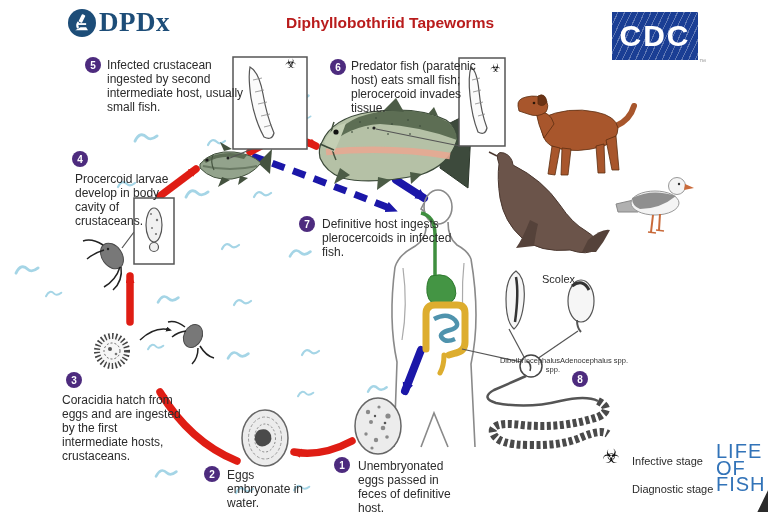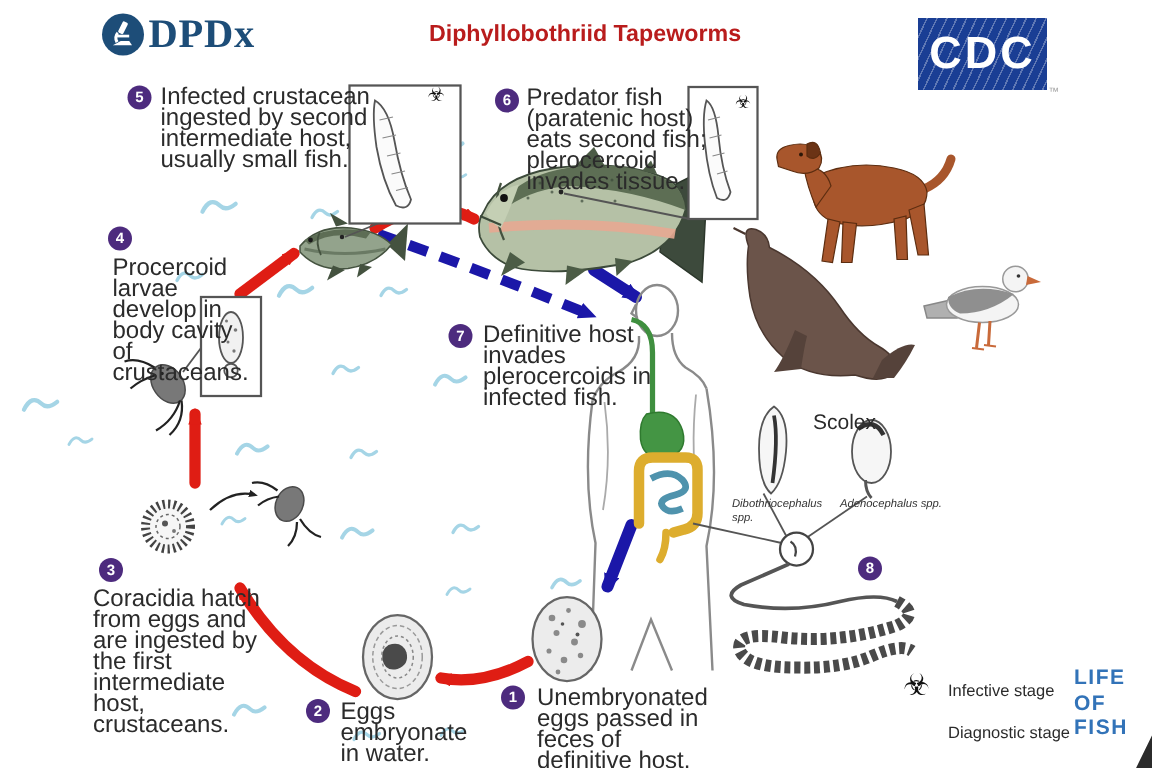--- a/index.html
+++ b/index.html
@@ -3,40 +3,40 @@
 <meta charset="utf-8">
 <style>
   :root{
     --red:#df1d14; --blue:#1b17a8; --purple:#4d2b7e; --wave:#a5d5e6;
     --cdc:#1a3e94; --dpdx:#1d4d78; --lof:#3273b8;
   }
   html,body{margin:0;padding:0;background:#888;}
   .canvas{position:relative;width:768px;height:512px;background:#ffffff;overflow:hidden;
           font-family:"Liberation Sans",sans-serif;color:#2b2b2b;padding-left:14px;}
   svg.art{position:absolute;left:0;top:0;z-index:1;}
-  .txt{position:absolute;z-index:2;font-size:16px;line-height:14px;color:#2b2b2b;}
+  .txt{position:absolute;z-index:2;font-size:12px;line-height:14px;color:#2b2b2b;}
   .num{position:absolute;z-index:3;width:16px;height:16px;border-radius:50%;background:var(--purple);
        color:#fff;font-size:10px;font-weight:bold;display:flex;align-items:center;justify-content:center;}
   .bio{position:absolute;z-index:3;color:#111;font-family:"DejaVu Sans",sans-serif;line-height:1;}
   .title{position:absolute;z-index:3;left:390px;top:14px;transform:translateX(-50%);
          font-size:15.5px;font-weight:bold;white-space:nowrap;color:#b91c1c;}
   .dpdx{position:absolute;z-index:3;left:68px;top:7px;display:flex;align-items:center;gap:3px;}
   .dpdx .globe{width:28px;height:28px;border-radius:50%;background:var(--dpdx);
                display:flex;align-items:center;justify-content:center;color:#fff;}
   .dpdx .word{font-family:"Liberation Serif",serif;font-weight:bold;font-size:27px;color:var(--dpdx);letter-spacing:.5px;}
   .cdc{position:absolute;z-index:3;left:612px;top:12px;width:86px;height:48px;background:var(--cdc);
        background-image:repeating-linear-gradient(115deg,rgba(255,255,255,0) 0 5px,rgba(255,255,255,.30) 5px 6px);
        display:flex;align-items:center;justify-content:center;}
   .cdc .word{color:#fff;font-weight:bold;font-size:30px;letter-spacing:2px;font-family:"Liberation Sans",sans-serif;}
   .cdc-tm{position:absolute;z-index:3;left:699px;top:58px;font-size:7px;color:#999;}
   .legend-label{position:absolute;z-index:2;font-size:11px;color:#2b2b2b;white-space:nowrap;}
-  .lof{position:absolute;z-index:2;left:716px;top:443px;color:var(--lof);font-weight:bold;
-       font-size:14px;line-height:16.5px;letter-spacing:1px;}
-  .species{position:absolute;z-index:2;font-size:7.5px;font-style:italic;text-align:left;color:#333;}
-  .scolex-label{position:absolute;z-index:2;font-size:14px;color:#2b2b2b;}
+  .lof{position:absolute;z-index:2;left:716px;top:443px;color:var(--lof);font-weight:normal;
+       font-size:20px;line-height:16.5px;letter-spacing:1px;}
+  .species{position:absolute;z-index:2;font-size:7.5px;text-align:right;color:#333;margin-top:25px;}
+  .scolex-label{position:absolute;z-index:2;font-size:11px;color:#2b2b2b;}
   
   .wv{stroke:var(--wave);stroke-width:2.2;fill:none;stroke-linecap:round;}
   .ra{stroke:var(--red);stroke-width:7.5;fill:none;stroke-linecap:round;}
   .ba{stroke:var(--blue);stroke-width:8;fill:none;stroke-linecap:round;}
   .bd{stroke:var(--blue);stroke-width:7;fill:none;stroke-dasharray:13 9;}
   .conn{stroke:#555;stroke-width:1.2;fill:none;}
   .mini{stroke:#222;stroke-width:1.5;fill:none;}
   .outline{stroke:#8a8a8a;stroke-width:1.6;fill:none;}
   .scope{color:#2b2b2b;}
 </style>
@@ -314,33 +314,33 @@
   </div>
   <div class="cdc-tm">™</div>
 
   <div class="num" style="left:334px;top:457px">1</div>
   <div class="txt" style="left:358px;top:459px;width:112px">Unembryonated eggs passed in feces of definitive host.</div>
 
   <div class="num" style="left:204px;top:466px">2</div>
   <div class="txt" style="left:227px;top:468px;width:92px">Eggs embryonate in water.</div>
 
   <div class="num" style="left:66px;top:372px">3</div>
-  <div class="txt" style="left:62px;top:393px;width:124px">Coracidia hatch from eggs and are ingested by the first intermediate host, crustaceans.</div>
+  <div class="txt" style="left:62px;top:393px;width:124px">Coracidia hatch from eggs and are ingested by the first intermediate hosts, crustaceans.</div>
 
   <div class="num" style="left:72px;top:151px">4</div>
   <div class="txt" style="left:75px;top:172px;width:96px">Procercoid larvae develop in body cavity of crustaceans.</div>
 
   <div class="num" style="left:85px;top:57px">5</div>
   <div class="txt" style="left:107px;top:58px;width:146px">Infected crustacean ingested by second intermediate host, usually small fish.</div>
 
   <div class="num" style="left:330px;top:59px">6</div>
-  <div class="txt" style="left:351px;top:59px;width:130px">Predator fish (paratenic host) eats second fish; plerocercoid invades tissue.</div>
+  <div class="txt" style="left:351px;top:59px;width:130px">Predator fish (paratenic host) eats small fish; plerocercoid invades tissue.</div>
 
   <div class="num" style="left:299px;top:216px">7</div>
-  <div class="txt" style="left:322px;top:217px;width:135px">Definitive host invades plerocercoids in infected fish.</div>
+  <div class="txt" style="left:322px;top:217px;width:135px">Definitive host ingests plerocercoids in infected fish.</div>
 
   <div class="num" style="left:572px;top:371px">8</div>
 
   <div class="scolex-label" style="left:542px;top:273px">Scolex</div>
   <div class="species" style="left:488px;top:331px;width:72px">Dibothriocephalus spp.</div>
   <div class="species" style="left:560px;top:331px;width:68px">Adenocephalus spp.</div>
 
   <span class="bio" style="left:285px;top:57px;font-size:13px">☣</span>
   <span class="bio" style="left:490px;top:62px;font-size:12px">☣</span>
   <span class="bio" style="left:602px;top:446px;font-size:20px">☣</span>

